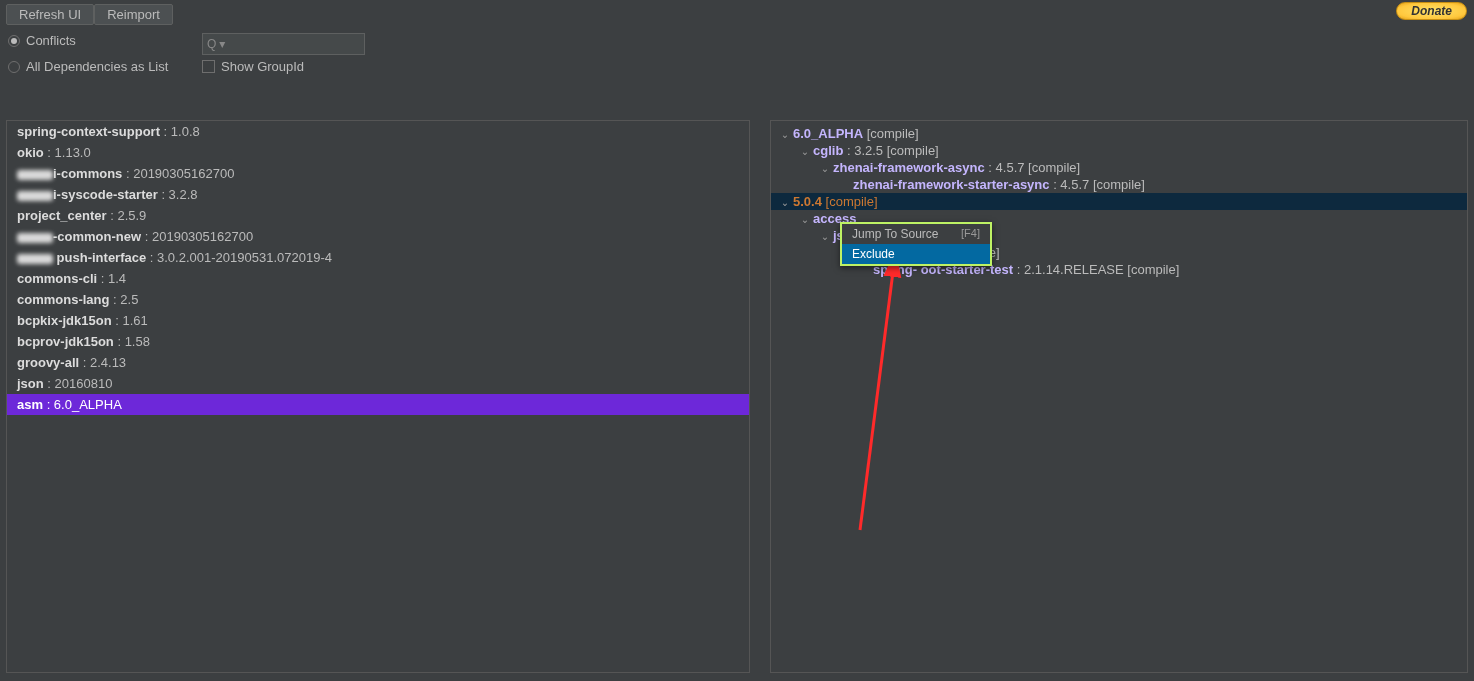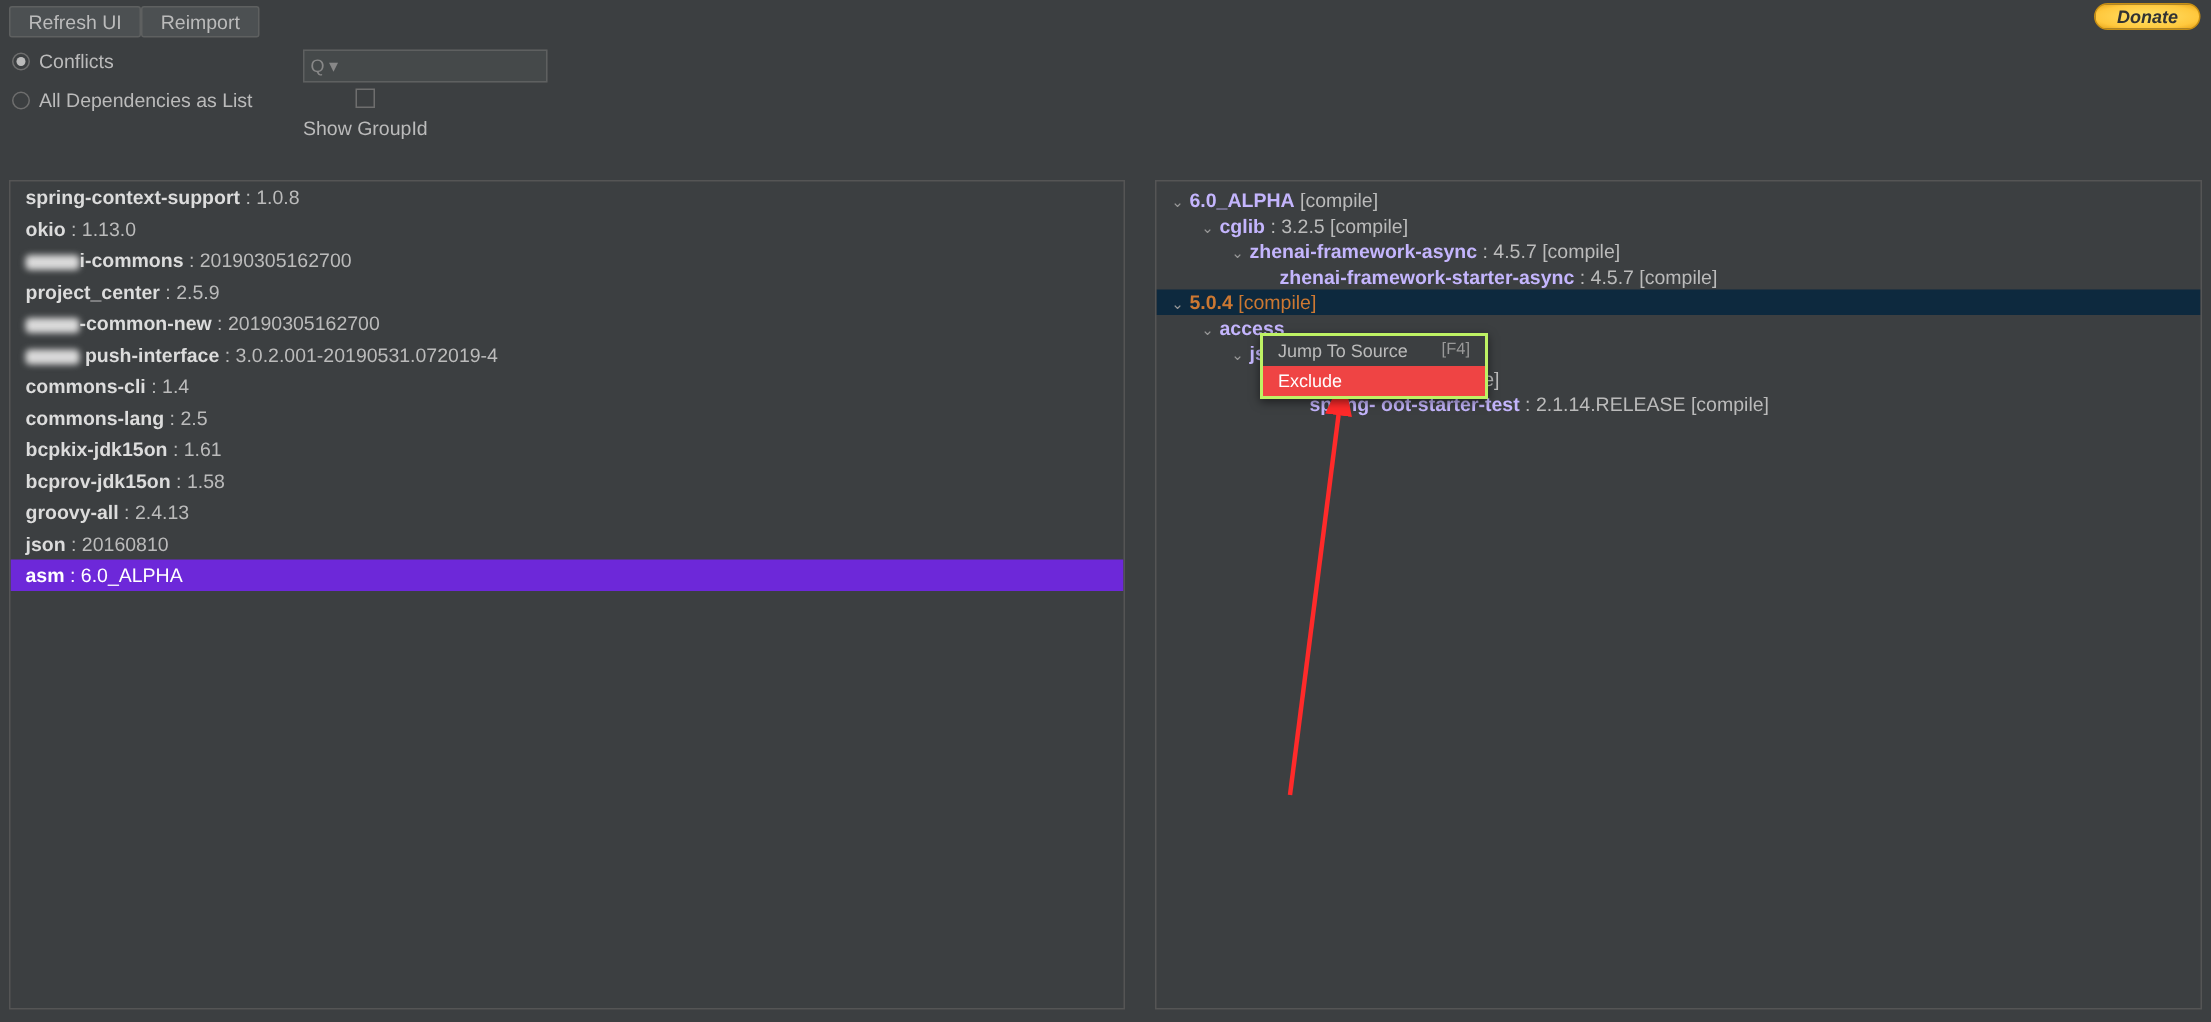--- a/index.html
+++ b/index.html
@@ -55,21 +55,21 @@
   .radio { display: flex; align-items: center; gap: 6px; width: 180px; }
   .radio-circle {
     width: 12px; height: 12px; border-radius: 50%;
     border: 1px solid #6e6e6e; position: relative;
   }
   .radio-circle.selected::after {
     content: ''; position: absolute; inset: 2px;
     background: #bbbbbb; border-radius: 50%;
   }
 
-  .chk { display: flex; align-items: center; gap: 6px; flex-direction: column; }
+  .chk { display: flex; align-items: center; gap: 6px; }
   .chk-box { width: 13px; height: 13px; border: 1px solid #6e6e6e; }
 
   .search-box {
     background: #45494a;
     border: 1px solid #5e6060;
     width: 163px; height: 22px;
     display: flex; align-items: center; gap: 3px;
     padding: 0 4px;
     color: #888;
     font-size: 12px;
@@ -142,21 +142,21 @@
     border: 2px solid #bef264;
     box-shadow: 0 2px 6px rgba(0,0,0,.5);
     z-index: 10;
   }
   .ctx-menu .ci {
     padding: 3px 10px;
     color: #bbbbbb;
     font-size: 12px;
     display: flex; justify-content: space-between;
   }
-  .ctx-menu .ci.sel { background: #ef4444; color: #fff; }
+  .ctx-menu .ci.sel { background: #0369a1; color: #fff; }
   .ctx-menu .ci .sc { color: #999; font-size: 11px; }
 
   
   .arrow-svg {
     position: absolute;
     top: 250px;
     left: 820px;
     width: 120px;
     height: 290px;
     pointer-events: none;
@@ -194,20 +194,21 @@
     </div>
   </div>
 </div>
 
 <div class="split">
   <div class="panel left">
     <div class="dep-list" id="dep-list">
         <div class="item"><span class="name">spring-context-support</span><span class="ver"> : 1.0.8</span></div>
         <div class="item"><span class="name">okio</span><span class="ver"> : 1.13.0</span></div>
         <div class="item"><span class="redact"></span><span class="name">i-commons</span><span class="ver"> : 20190305162700</span></div>
+        <div class="item"><span class="redact"></span><span class="name">i-syscode-starter</span><span class="ver"> : 3.2.8</span></div>
         <div class="item"><span class="name">project_center</span><span class="ver"> : 2.5.9</span></div>
         <div class="item"><span class="redact"></span><span class="name">-common-new</span><span class="ver"> : 20190305162700</span></div>
         <div class="item"><span class="redact"></span><span class="name"> push-interface</span><span class="ver"> : 3.0.2.001-20190531.072019-4</span></div>
         <div class="item"><span class="name">commons-cli</span><span class="ver"> : 1.4</span></div>
         <div class="item"><span class="name">commons-lang</span><span class="ver"> : 2.5</span></div>
         <div class="item"><span class="name">bcpkix-jdk15on</span><span class="ver"> : 1.61</span></div>
         <div class="item"><span class="name">bcprov-jdk15on</span><span class="ver"> : 1.58</span></div>
         <div class="item"><span class="name">groovy-all</span><span class="ver"> : 2.4.13</span></div>
         <div class="item"><span class="name">json</span><span class="ver"> : 20160810</span></div>
         <div class="item selected"><span class="name">asm</span><span class="ver"> : 6.0_ALPHA</span></div>

